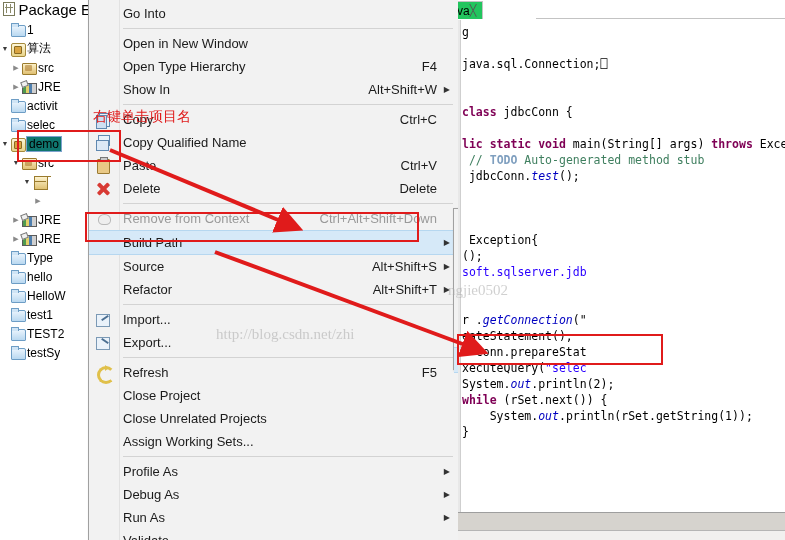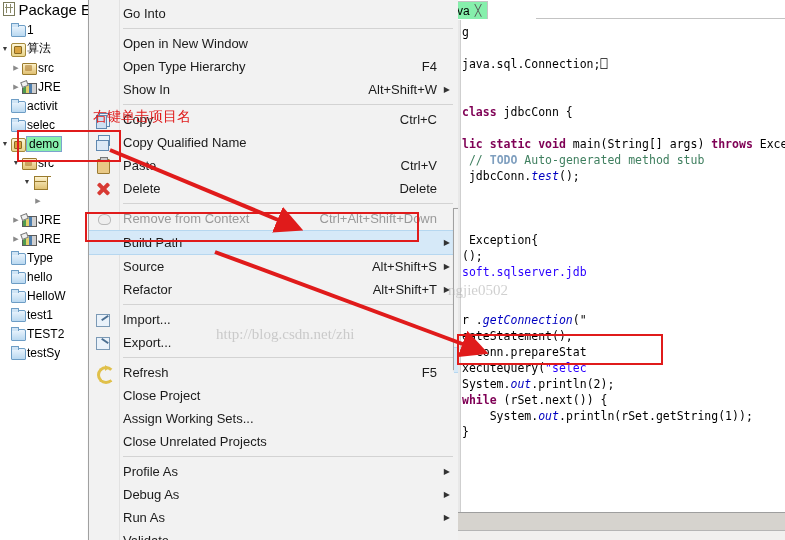--- a/index.html
+++ b/index.html
@@ -17,21 +17,21 @@
     position:absolute;left:0;top:0;height:18px;width:88px;
     display:flex;align-items:center;gap:3px;padding-left:3px;
     font-size:15px;color:#000;background:#ffffff;white-space:nowrap;
   }
   .tree{position:absolute;left:0;top:20px;width:88px;}
   .trow{
     height:19px;display:flex;align-items:center;white-space:nowrap;
     font-size:12px;color:#000;position:relative;
   }
   .trow .lbl{overflow:hidden;}
-  .trow.sel .lbl{background:#86efac;outline:1px solid #7da2ce;padding:0 2px;}
+  .trow.sel .lbl{background:#0f766e;outline:1px solid #7da2ce;padding:0 2px;}
   .twist{width:10px;flex:0 0 10px;text-align:center;font-size:7px;color:#5a5a5a;line-height:1;}
   .twist.open::before{content:"\25BC";color:#3c3c3c;}
   .twist.closed::before{content:"\25B6";color:#8a8a8a;}
   .ic{width:17px;flex:0 0 17px;height:16px;position:relative;display:inline-block;}
   
   .ic.folder::before{
     content:"";position:absolute;left:1px;top:3px;width:13px;height:10px;
     background:linear-gradient(#eaf4fd,#b9d8f0);border:1px solid #6d9dc5;border-radius:1px 2px 1px 1px;
   }
   .ic.folder::after{
@@ -137,22 +137,22 @@
   .sico.ext::after{content:"";position:absolute;left:5px;top:6px;width:7px;height:5px;background:#5a5a5a;}
   .sico.addlib::before{content:"";position:absolute;left:2px;top:6px;width:12px;height:8px;background:linear-gradient(90deg,#4f9a4f 0 3px,#e3d06a 3px 6px,#4f7fae 6px 9px,#d0d0d0 9px 12px);border:1px solid #5a5a5a;}
   .sico.addlib::after{content:"";position:absolute;left:9px;top:1px;width:7px;height:7px;background:#f5e06a;border:1px solid #9a7b2e;}
   .sico.conf::before{content:"";position:absolute;left:4px;top:2px;width:11px;height:11px;background:linear-gradient(#fdf3cf,#dfc173);border:1px solid #9a7b2e;}
   .sico.conf::after{content:"";position:absolute;left:0px;top:6px;width:9px;height:9px;border:2px solid #6a6a6a;border-radius:50%;background:transparent;}
 
   
   #editor{position:absolute;left:458px;top:0;width:327px;height:540px;background:#ffffff;overflow:hidden;}
   #tabbar{position:absolute;left:0;top:0;width:327px;height:19px;background:#ffffff;}
   #tab{
-    position:absolute;left:-8px;top:1px;height:17px;display:flex;align-items:center;gap:5px;
-    padding:0 6px;background:#86efac;border:1px solid #c3c3c3;border-bottom:none;font-size:12px;
+    position:absolute;left:-8px;top:1px;height:17px;display:flex;align-items:center;
+    padding:0 6px;background:#22c55e;border:1px solid #c3c3c3;border-bottom:none;font-size:12px;
   }
   #tab .x{font-size:11px;color:#555;}
   #tabrest{position:absolute;left:78px;top:1px;right:0;height:17px;border-bottom:1px solid #c3c3c3;}
   #code{
     position:absolute;left:0;top:20px;width:327px;height:500px;
     font-family:"DejaVu Sans Mono","Liberation Mono",monospace;font-size:11.5px;line-height:16px;
     white-space:pre;overflow:hidden;color:#000;
   }
   .kw{color:#7f0055;font-weight:bold;}
   .cm{color:#3f7f5f;}
@@ -370,24 +370,24 @@
       <div class="msep"></div>
       <div class="mitem">
         <span class="mico ref"></span>
         <span>Refresh</span>
         <span class="acc">F5</span>
       </div>
       <div class="mitem">
         <span>Close Project</span>
       </div>
       <div class="mitem">
+        <span>Close Unrelated Projects</span>
+      </div>
+      <div class="mitem">
         <span>Assign Working Sets...</span>
-      </div>
-      <div class="mitem">
-        <span>Close Unrelated Projects</span>
       </div>
       <div class="msep"></div>
       <div class="mitem">
         <span>Profile As</span>
         <span class="arrow">▶</span>
       </div>
       <div class="mitem">
         <span>Debug As</span>
         <span class="arrow">▶</span>
       </div>

